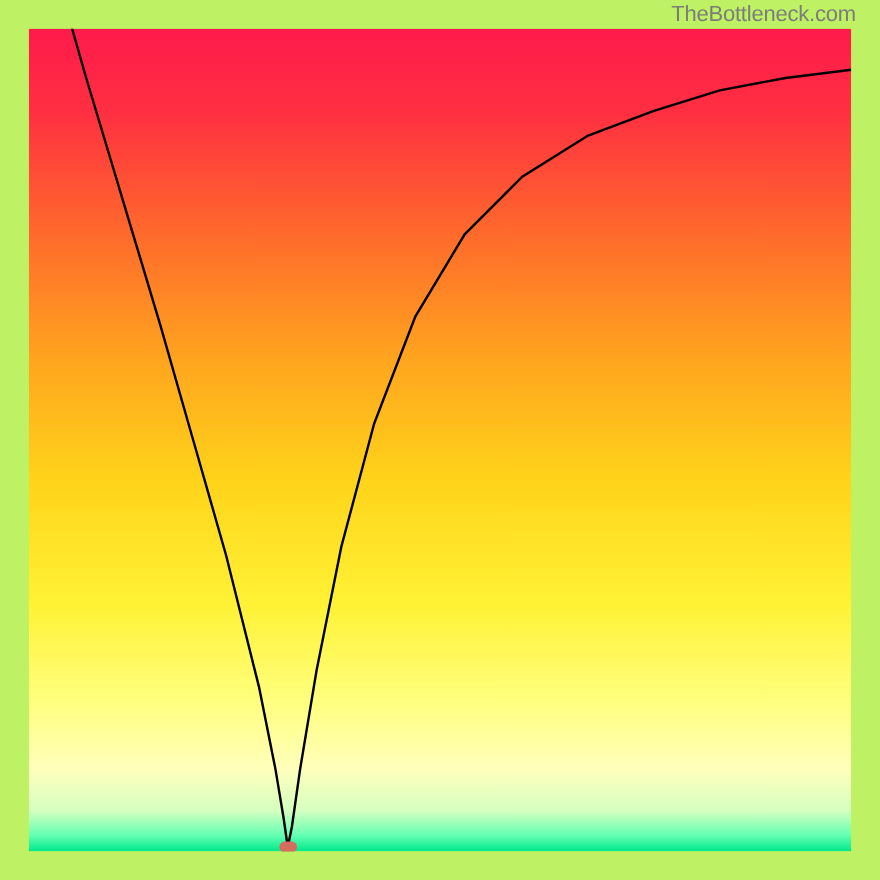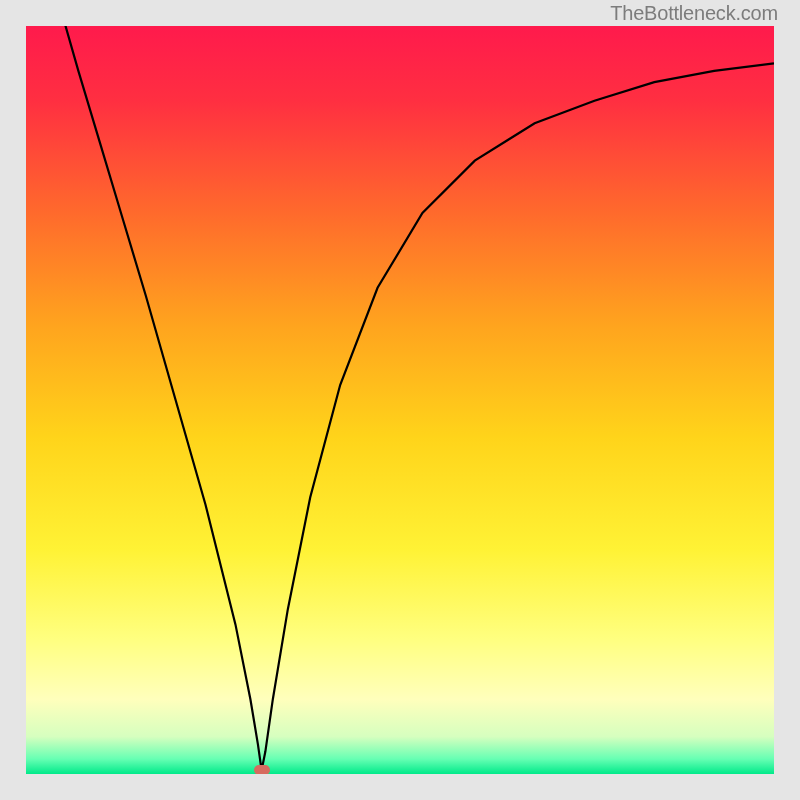--- a/index.html
+++ b/index.html
@@ -2,21 +2,21 @@
 <html><head>
 <meta charset="utf-8">
 <style>
   * { margin: 0; padding: 0; box-sizing: border-box; }
   html, body { width: 800px; height: 800px; overflow: hidden; }
   body { background: #000000; font-family: Arial, Helvetica, sans-serif; }
   .frame {
     position: absolute;
     top: 0; left: 0;
     width: 800px; height: 800px;
-    background: #e5e5e5;
+    background: #bef264;
   }
   .plot-area {
     position: absolute;
     left: 26px; top: 26px;
     width: 748px; height: 748px;
     overflow: hidden;
   }
   .gradient-bg {
     position: absolute;
     left: 0; top: 0;

